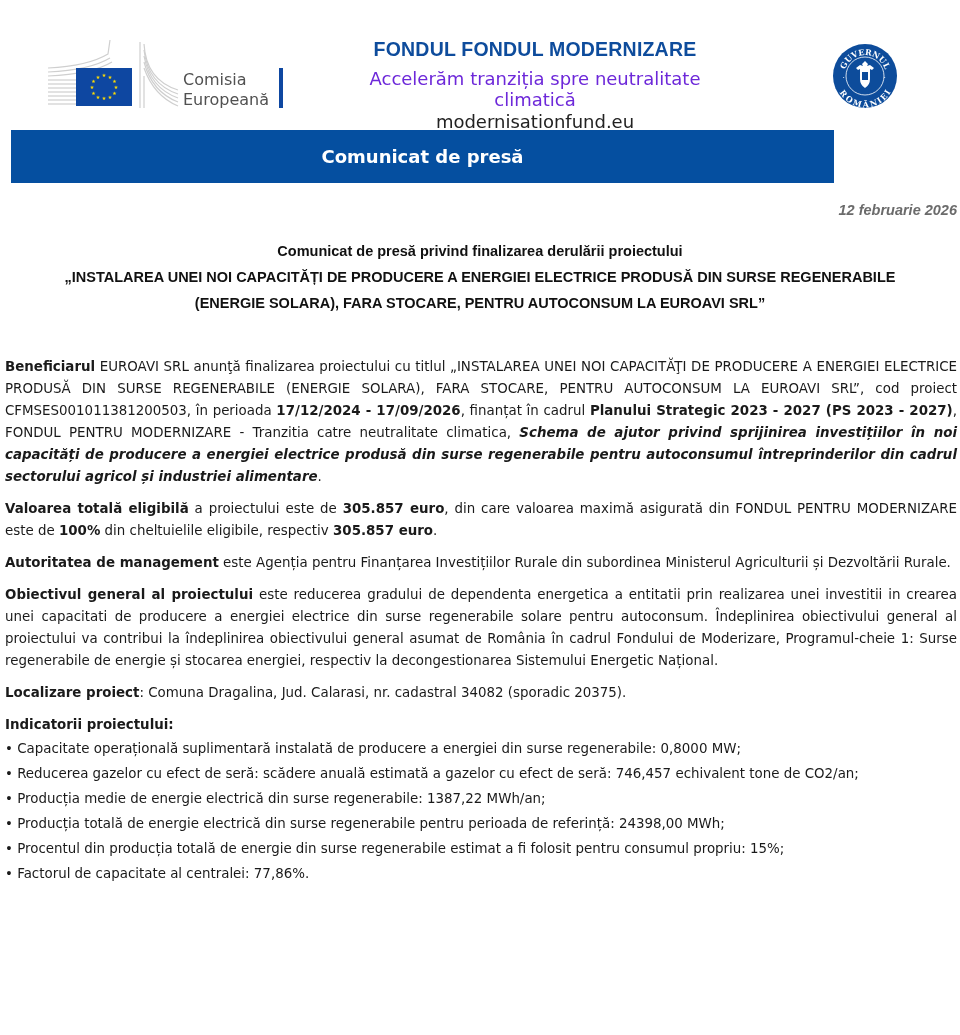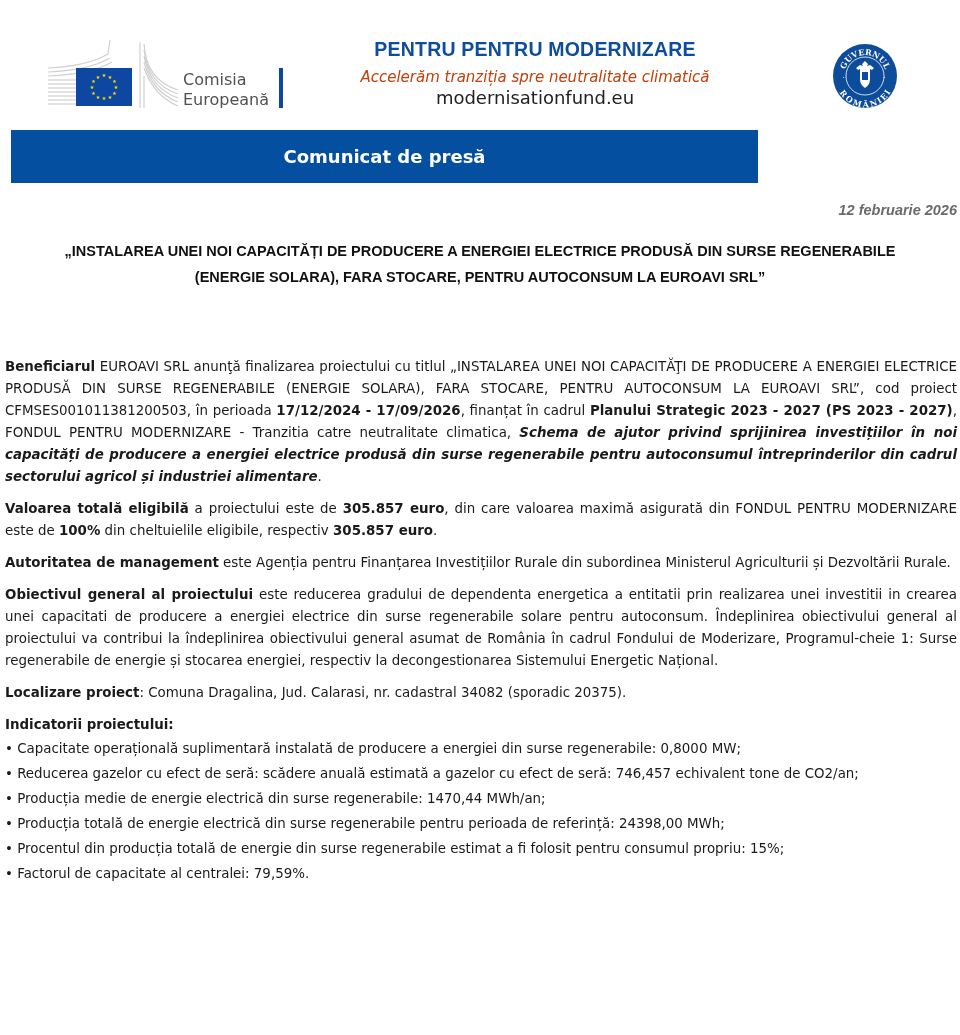--- a/index.html
+++ b/index.html
@@ -7,26 +7,26 @@
 
   .header { position: absolute; left: 0; top: 0; width: 960px; height: 128px; }
   .ec-logo { position: absolute; left: 48px; top: 40px; width: 240px; height: 70px; }
   .ec-building { position: absolute; top: 0; }
   .ec-flag { position: absolute; left: 28px; top: 28px; width: 56px; height: 38px; background: #0e47a1; }
   .ec-text { position: absolute; left: 135px; top: 30px; font-family: "DejaVu Sans", sans-serif; font-size: 16px; line-height: 20px; color: #515151; }
   .ec-bar { position: absolute; left: 231px; top: 28px; width: 4px; height: 40px; background: #0e47a1; }
 
   .fund { position: absolute; left: 330px; top: 38px; width: 410px; text-align: center; }
   .fund-title { font-family: "Liberation Sans", sans-serif; font-weight: bold; font-size: 19.5px; color: #0e4c9c; letter-spacing: 0.2px; }
-  .fund-sub { font-family: "DejaVu Sans", sans-serif; font-size: 15px; color: #c2410c; margin-top: 7px; font-style: italic; }
+  .fund-sub { font-family: "DejaVu Sans", sans-serif; font-size: 18px; color: #6d28d9; margin-top: 7px; }
   .fund-url { font-family: "DejaVu Sans", sans-serif; font-size: 18px; color: #222; margin-top: 1px; }
 
   .gov-logo { position: absolute; left: 832px; top: 43px; width: 66px; height: 66px; }
 
-  .banner { position: absolute; left: 11px; top: 130px; width: 747px; height: 53px; background: #054fa0; display: flex; align-items: center; justify-content: center; }
+  .banner { position: absolute; left: 11px; top: 130px; width: 823px; height: 53px; background: #054fa0; display: flex; align-items: center; justify-content: center; }
   .banner span { font-family: "DejaVu Sans", sans-serif; font-weight: bold; font-size: 18px; color: #fff; }
 
   .date { position: absolute; right: 3px; top: 202px; font-family: "Liberation Sans", sans-serif; font-style: italic; font-weight: bold; font-size: 14.5px; color: #6b6b6b; }
 
   .title-block { position: absolute; left: 0; top: 238px; width: 960px; text-align: center; font-family: "Liberation Sans", sans-serif; font-weight: bold; font-size: 14.5px; line-height: 26px; color: #111; }
 
   .content { position: absolute; left: 5px; top: 356px; width: 952px; font-family: "DejaVu Sans", sans-serif; font-size: 13.4px; line-height: 22px; color: #1a1a1a; }
   .content p { margin: 0 0 10px 0; text-align: justify; }
   .content b { font-weight: bold; }
   .content .bi { font-weight: bold; font-style: italic; }
@@ -81,21 +81,21 @@
       </svg>
     </div>
     <div class="ec-text">
       <div>Comisia</div>
       <div>Europeană</div>
     </div>
     <div class="ec-bar"></div>
   </div>
 
   <div class="fund">
-    <div class="fund-title">PENTRU PENTRU MODERNIZARE</div>
+    <div class="fund-title">FONDUL FONDUL MODERNIZARE</div>
     <div class="fund-sub">Accelerăm tranziția spre neutralitate climatică</div>
     <div class="fund-url">modernisationfund.eu</div>
   </div>
 
   <svg class="gov-logo" viewBox="0 0 66 66">
     <defs>
       <path id="arcTop" d="M12 33 A21 21 0 0 1 54 33"></path>
       <path id="arcBot" d="M10 35 A23 23 0 0 0 56 35"></path>
     </defs>
     <circle cx="33" cy="33" r="32" fill="#0d4c9b"></circle>
@@ -115,37 +115,38 @@
   </svg>
 </div>
 
 <div class="banner">
   <span>Comunicat de presă</span>
 </div>
 
 <div class="date">12 februarie 2026</div>
 
 <div class="title-block">
+  <div>Comunicat de presă privind finalizarea derulării proiectului</div>
   <div>„INSTALAREA UNEI NOI CAPACITĂȚI DE PRODUCERE A ENERGIEI ELECTRICE PRODUSĂ DIN SURSE REGENERABILE</div>
   <div>(ENERGIE SOLARA), FARA STOCARE, PENTRU AUTOCONSUM LA EUROAVI SRL”</div>
 </div>
 
 <div class="content">
   <p><b>Beneficiarul</b><span> EUROAVI SRL anunţă finalizarea proiectului cu titlul „INSTALAREA UNEI NOI CAPACITĂŢI DE PRODUCERE A ENERGIEI ELECTRICE PRODUSĂ DIN SURSE REGENERABILE (ENERGIE SOLARA), FARA STOCARE, PENTRU AUTOCONSUM LA EUROAVI SRL”, cod proiect CFMSES001011381200503, în perioada </span><b>17/12/2024 - 17/09/2026</b><span>, finanțat în cadrul </span><b>Planului Strategic 2023 - 2027 (PS 2023 - 2027)</b><span>, FONDUL PENTRU MODERNIZARE - Tranzitia catre neutralitate climatica, </span><span class="bi">Schema de ajutor privind sprijinirea investițiilor în noi capacități de producere a energiei electrice produsă din surse regenerabile pentru autoconsumul întreprinderilor din cadrul sectorului agricol și industriei alimentare</span><span>.</span></p>
 
   <p><b>Valoarea totală eligibilă</b><span> a proiectului este de </span><b>305.857 euro</b><span>, din care valoarea maximă asigurată din FONDUL PENTRU MODERNIZARE este de </span><b>100%</b><span> din cheltuielile eligibile, respectiv </span><b>305.857 euro</b><span>.</span></p>
 
   <p><b>Autoritatea de management</b><span> este Agenția pentru Finanțarea Investițiilor Rurale din subordinea Ministerul Agriculturii și Dezvoltării Rurale.</span></p>
 
   <p><b>Obiectivul general al proiectului</b><span> este reducerea gradului de dependenta energetica a entitatii prin realizarea unei investitii in crearea unei capacitati de producere a energiei electrice din surse regenerabile solare pentru autoconsum. Îndeplinirea obiectivului general al proiectului va contribui la îndeplinirea obiectivului general asumat de România în cadrul Fondului de Moderizare, Programul-cheie 1: Surse regenerabile de energie și stocarea energiei, respectiv la decongestionarea Sistemului Energetic Național.</span></p>
 
   <p><b>Localizare proiect</b><span>: Comuna Dragalina, Jud. Calarasi, nr. cadastral 34082 (sporadic 20375).</span></p>
 
   <div class="ind-title">Indicatorii proiectului:</div>
   <ul class="ind-list">
     <li>Capacitate operațională suplimentară instalată de producere a energiei din surse regenerabile: 0,8000 MW;</li>
     <li>Reducerea gazelor cu efect de seră: scădere anuală estimată a gazelor cu efect de seră: 746,457 echivalent tone de CO2/an;</li>
-    <li>Producția medie de energie electrică din surse regenerabile: 1470,44 MWh/an;</li>
+    <li>Producția medie de energie electrică din surse regenerabile: 1387,22 MWh/an;</li>
     <li>Producția totală de energie electrică din surse regenerabile pentru perioada de referință: 24398,00 MWh;</li>
     <li>Procentul din producția totală de energie din surse regenerabile estimat a fi folosit pentru consumul propriu: 15%;</li>
-    <li>Factorul de capacitate al centralei: 79,59%.</li>
+    <li>Factorul de capacitate al centralei: 77,86%.</li>
   </ul>
 </div>
 
 </body></html>

